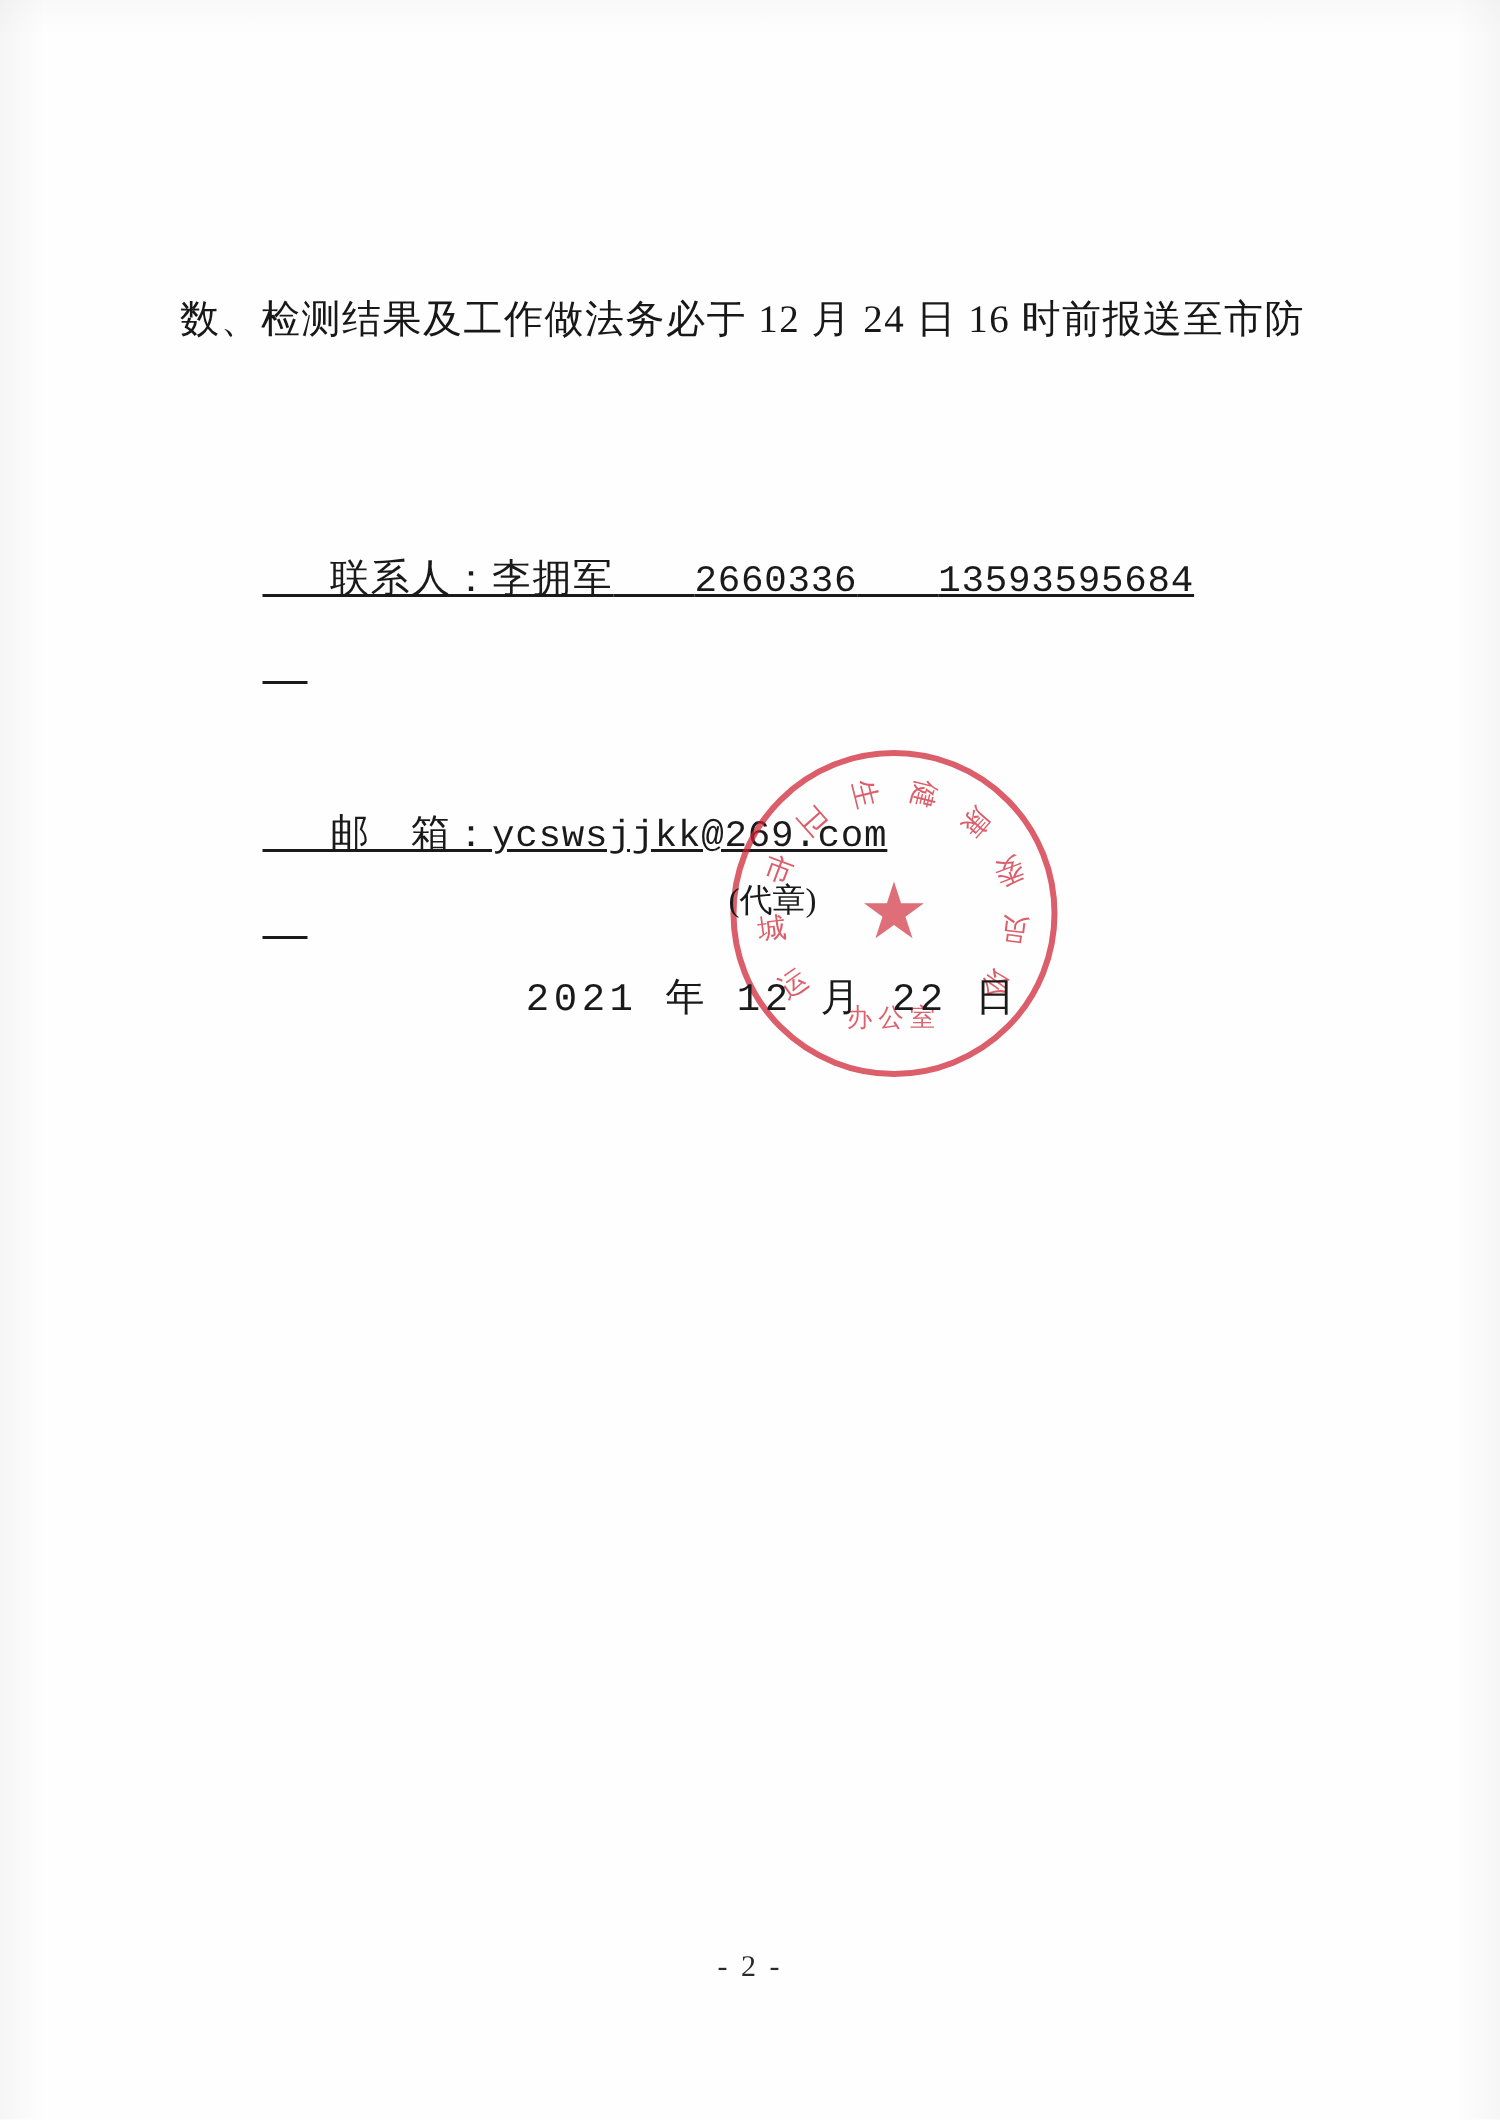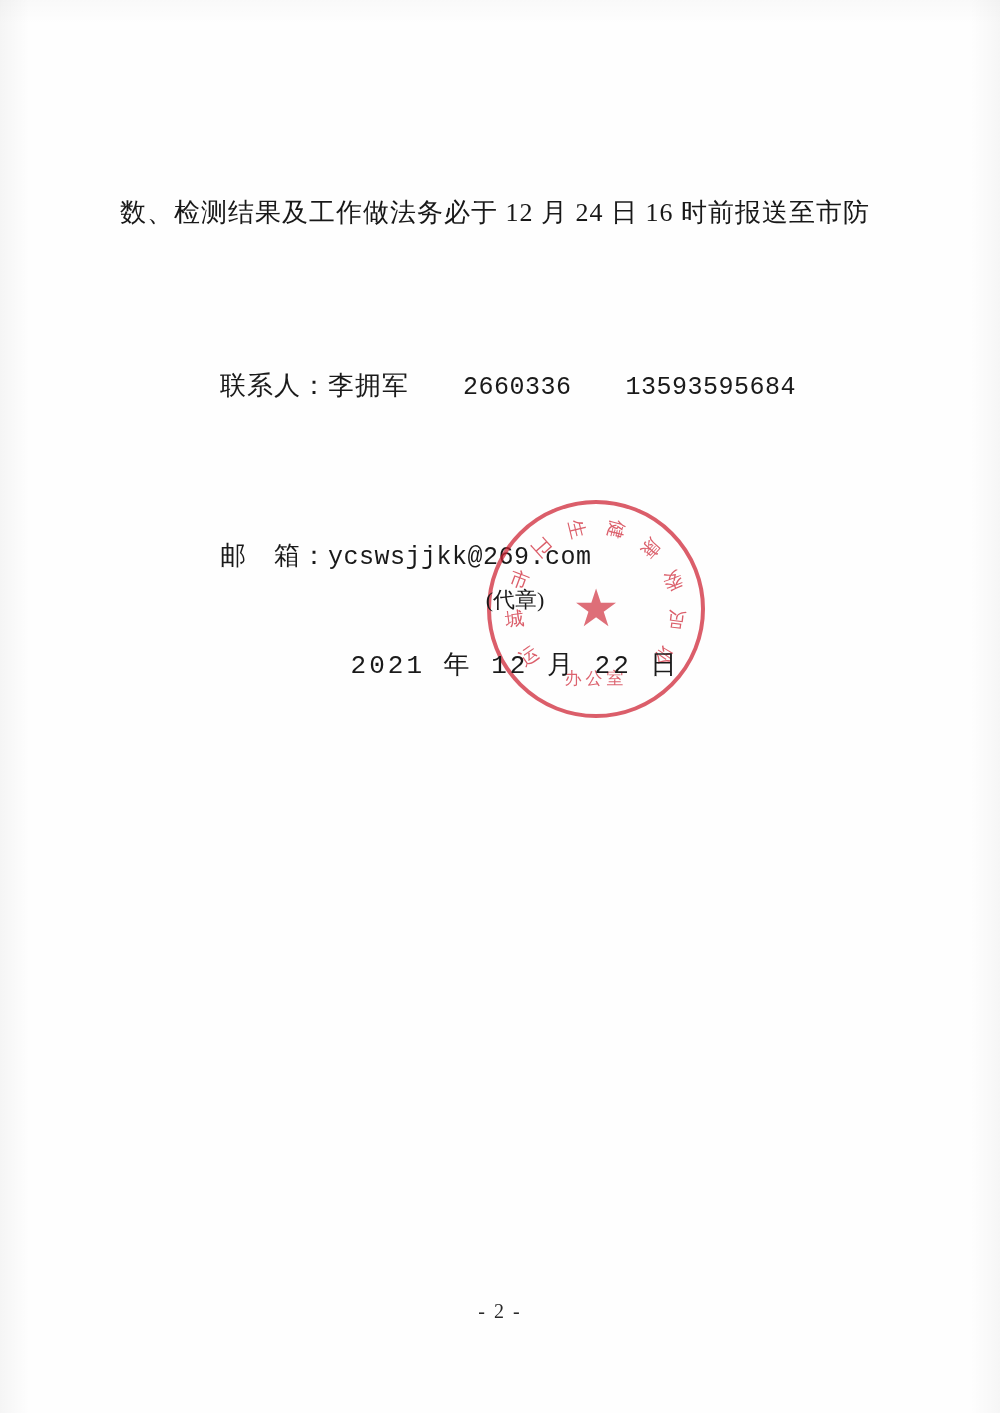--- a/index.html
+++ b/index.html
@@ -47,20 +47,21 @@
   .contact-block {
     position: absolute;
     left: 175px;
     top: 302px;
     font-size: 26px;
     line-height: 56px;
     letter-spacing: 1px;
   }
   .contact-row {
     white-space: pre;
+    text-decoration: underline;
   }
   .mono {
     font-family: "Liberation Mono", monospace;
     font-size: 25px;
     letter-spacing: 0.5px;
   }
 
   .sign-block {
     position: absolute;
     left: 0;

